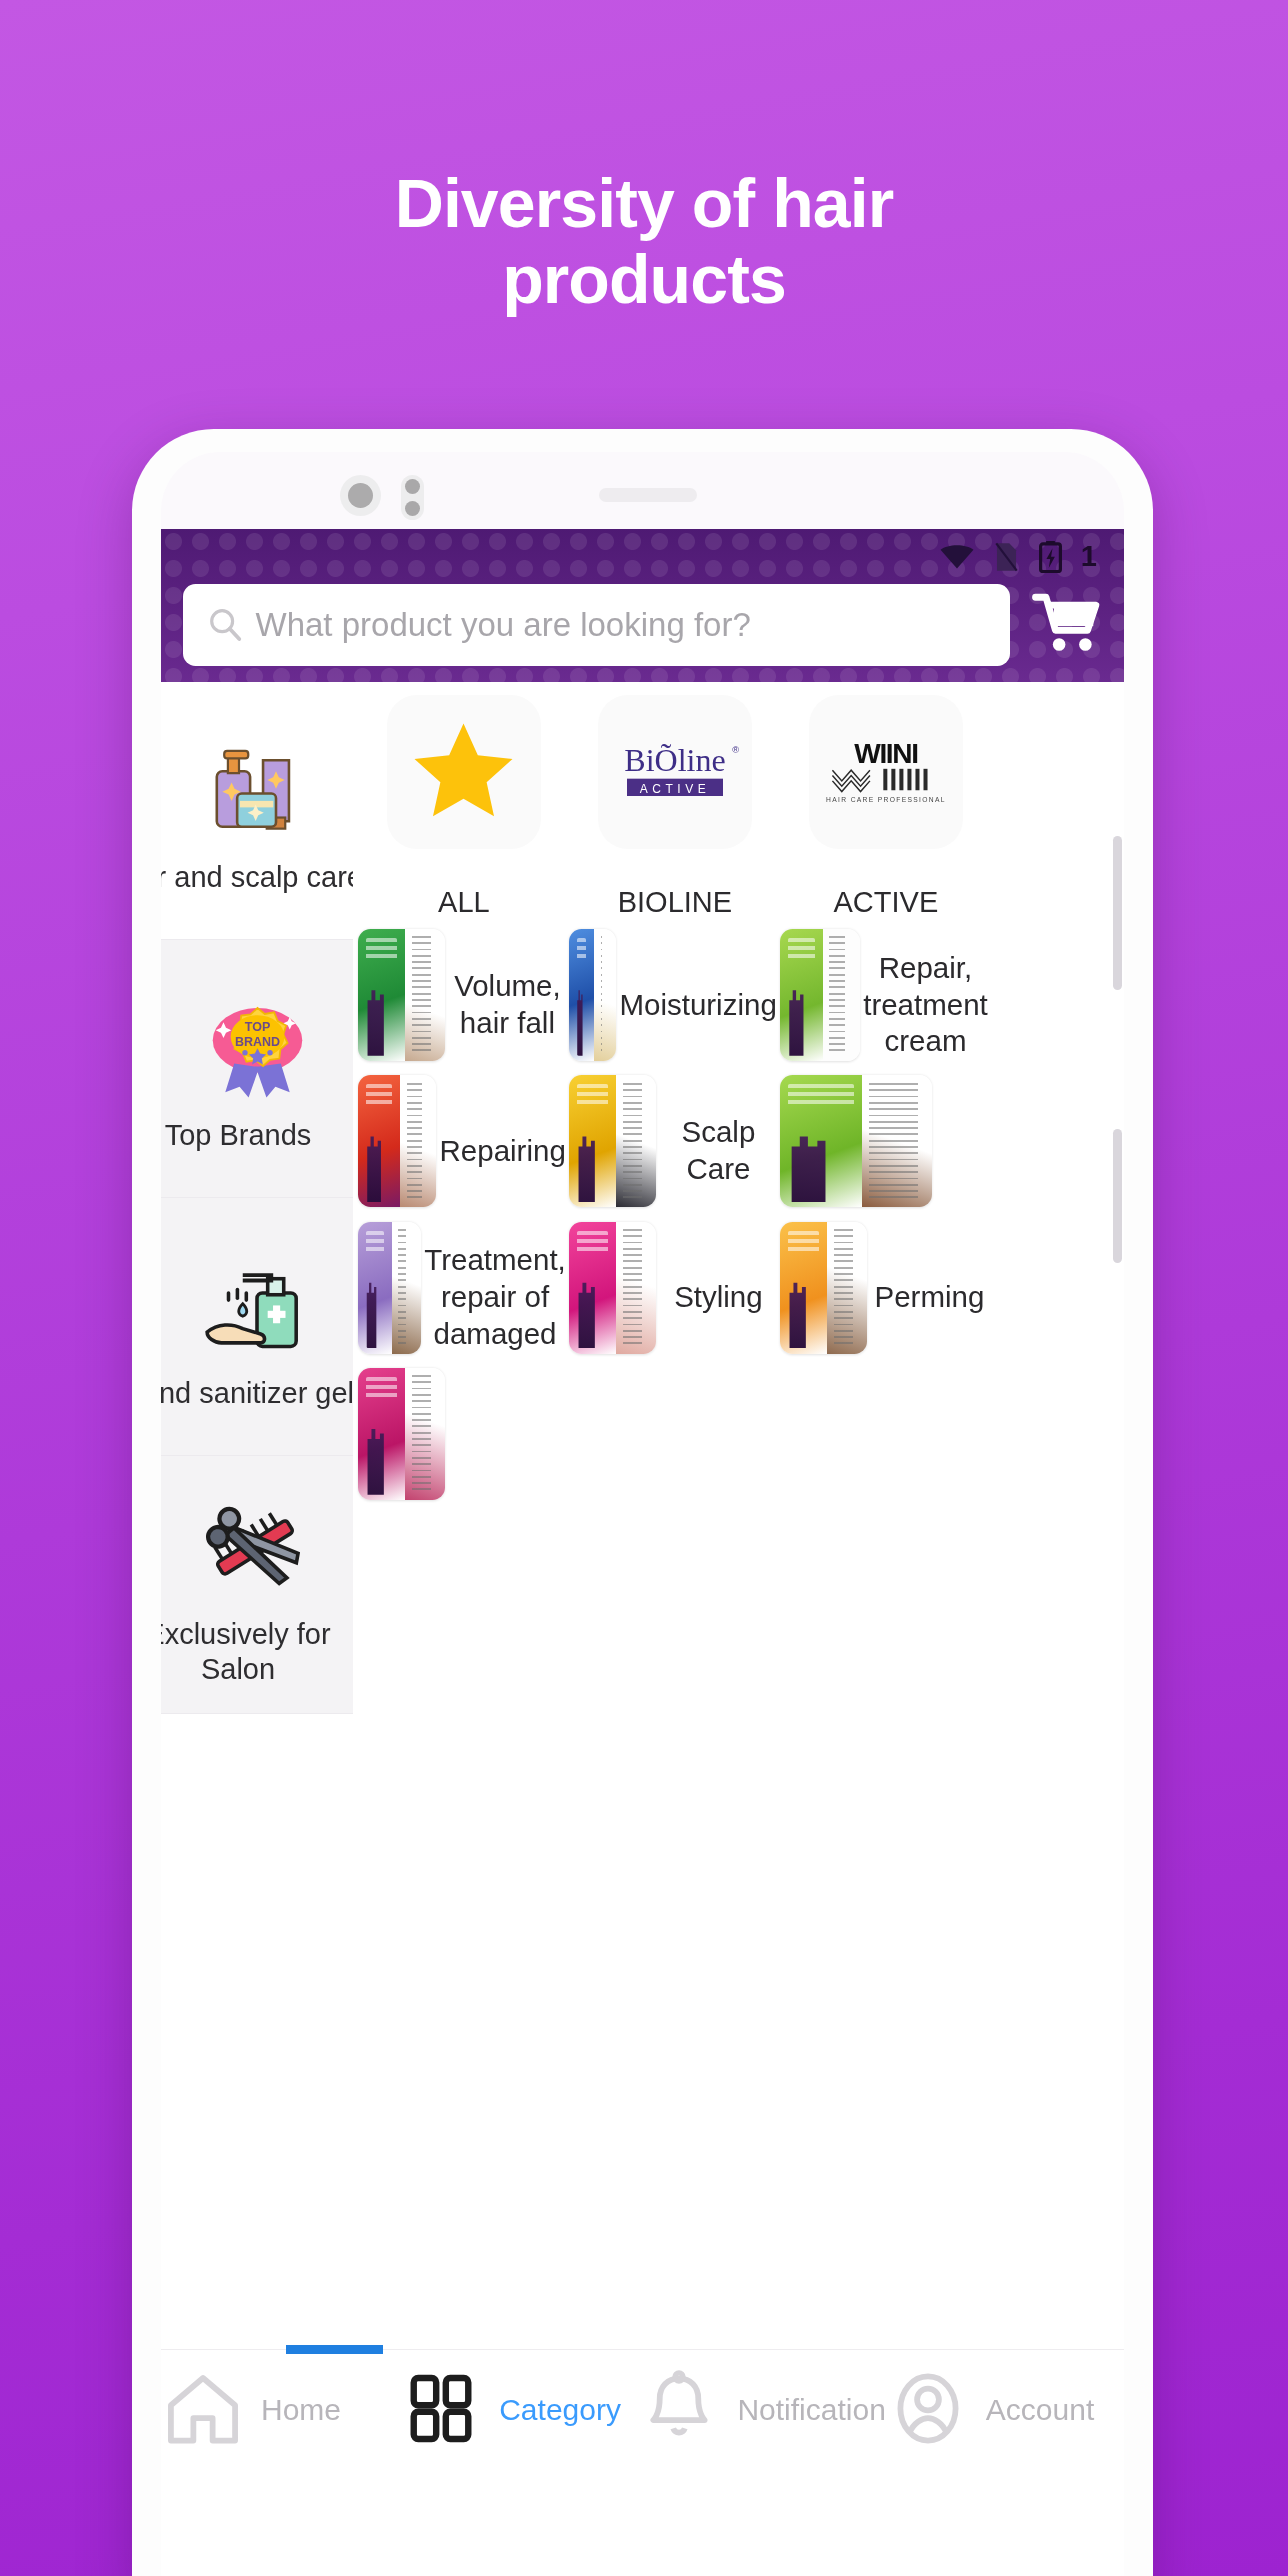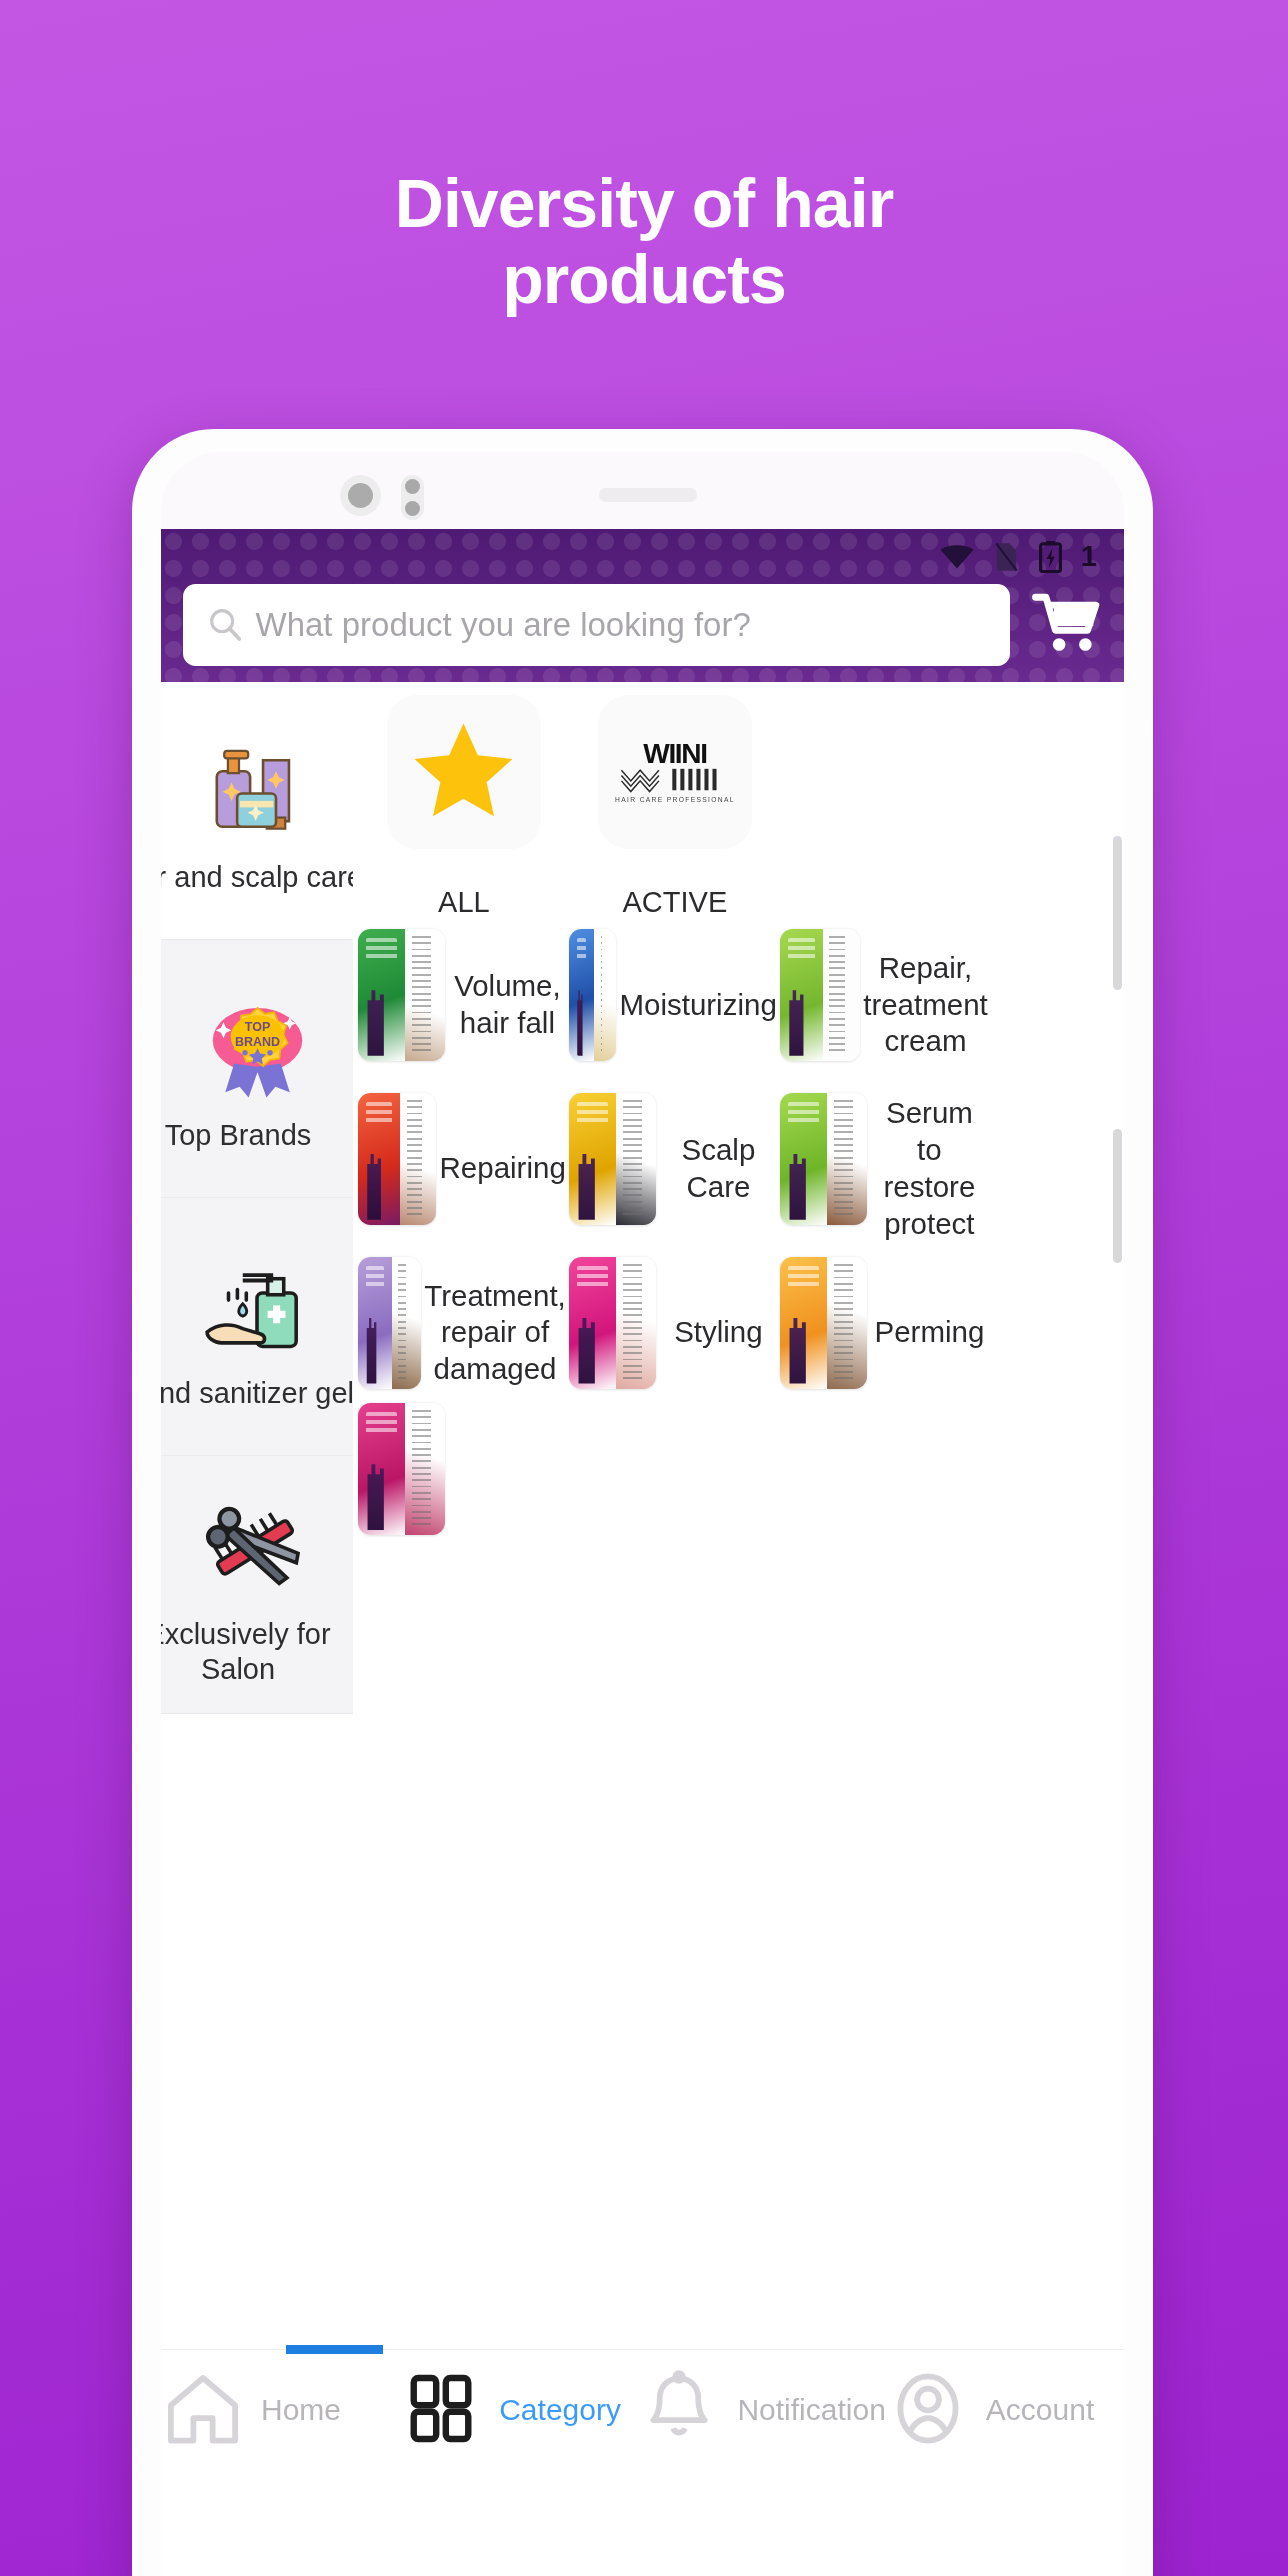--- a/index.html
+++ b/index.html
@@ -335,20 +335,31 @@
 
           <div class="brand-cell">
             <div class="brand-tile">
               <svg width="111" height="111" viewBox="0 0 24 24">
                 <path d="M12 1.6 l3.1 6.9 7.5.8 -5.6 5 1.6 7.4 -6.6-3.8 -6.6 3.8 1.6-7.4 -5.6-5 7.5-.8Z" fill="#fdc20b"></path>
               </svg>
             </div>
             <div class="brand-label">ALL</div>
           </div>
 
+          <div class="brand-cell">
+            <div class="brand-tile">
+              <svg width="134" height="72" viewBox="0 0 100 54">
+                <text x="50" y="26" font-family="Liberation Serif" font-size="24" fill="#3e2e87" text-anchor="middle">BiÕline</text>
+                <text x="93" y="13" font-family="Liberation Sans" font-size="7" fill="#3e2e87">®</text>
+                <rect x="14" y="32" width="72" height="13" fill="#4b2f86"></rect>
+                <text x="50" y="42.5" font-family="Liberation Sans" font-size="9" letter-spacing="3.4" fill="#ffffff" text-anchor="middle">ACTIVE</text>
+              </svg>
+            </div>
+            <div class="brand-label">BIOLINE</div>
+          </div>
 
           <div class="brand-cell">
             <div class="brand-tile">
               <svg width="134" height="75" viewBox="0 0 100 56">
                 <text x="50" y="22" font-family="Liberation Sans" font-size="21" font-weight="bold" fill="#111111" text-anchor="middle" letter-spacing="-1">WIINI</text>
                 <g fill="none" stroke="#2a2a2a" stroke-width="1.1">
                   <path d="M10 27 l7 8 7-8 7 8 7-8"></path>
                   <path d="M10 31 l7 8 7-8 7 8 7-8"></path>
                   <path d="M10 35 l7 8 7-8 7 8 7-8"></path>
                 </g>
@@ -419,21 +430,20 @@
             <div class="cell-label">Scalp Care</div>
           </div>
 
           <div class="cell">
             <div class="thumb">
               <div class="lft" style="background:linear-gradient(160deg,#a5d94f,#6fb528 60%,#ffffff 100%)">
                   <span></span>
                 </div>
               <div class="rgt" style="background:linear-gradient(200deg,#ffffff 50%,#8a5b3d)"></div>
             </div>
-            <div class="cell-label">Serum to restore protect</div>
           </div>
 
           <div class="cell">
             <div class="thumb">
               <div class="lft" style="background:linear-gradient(160deg,#b79fd9,#8a6cc0 60%,#ffffff 100%)">
                   <span></span>
                 </div>
               <div class="rgt" style="background:linear-gradient(200deg,#ffffff 45%,#8c6a4c)"></div>
             </div>
             <div class="cell-label">Treatment, repair of damaged</div>

